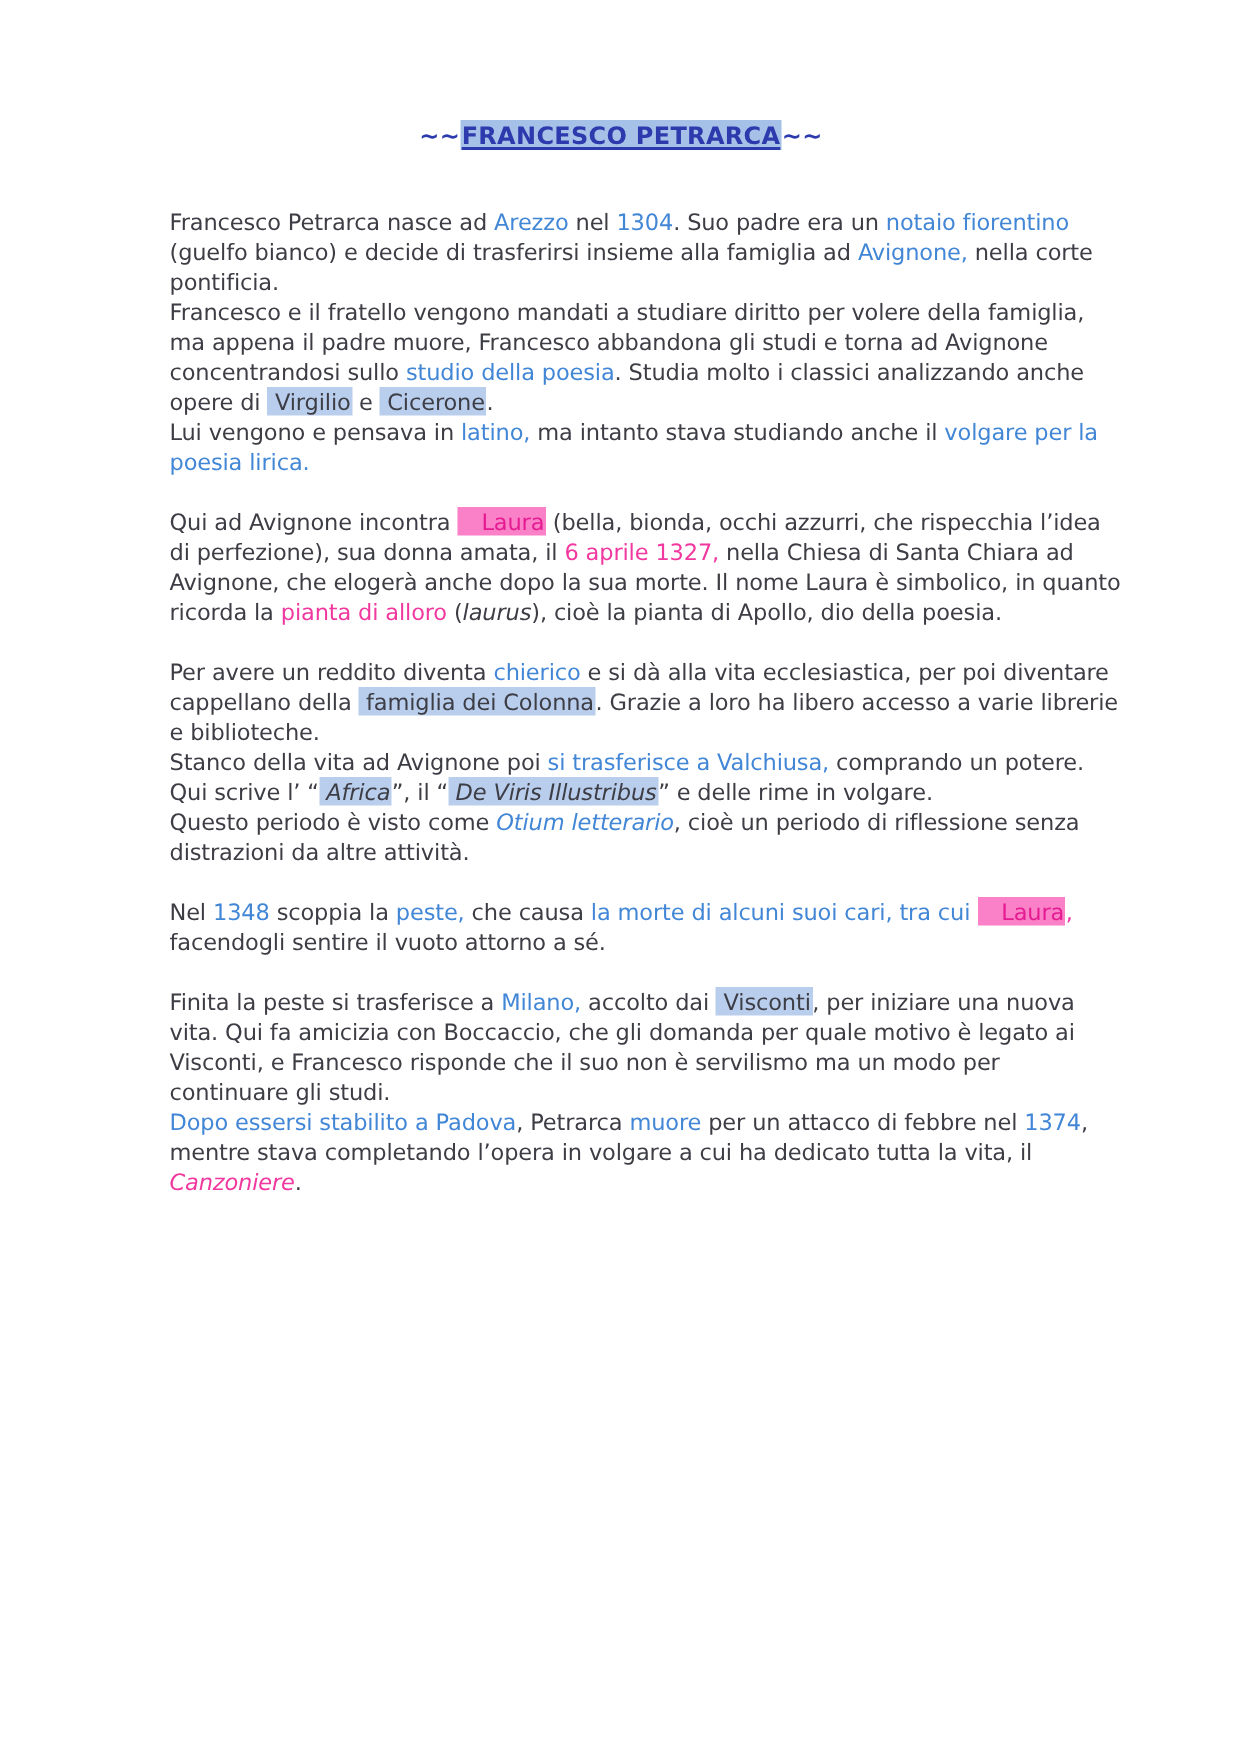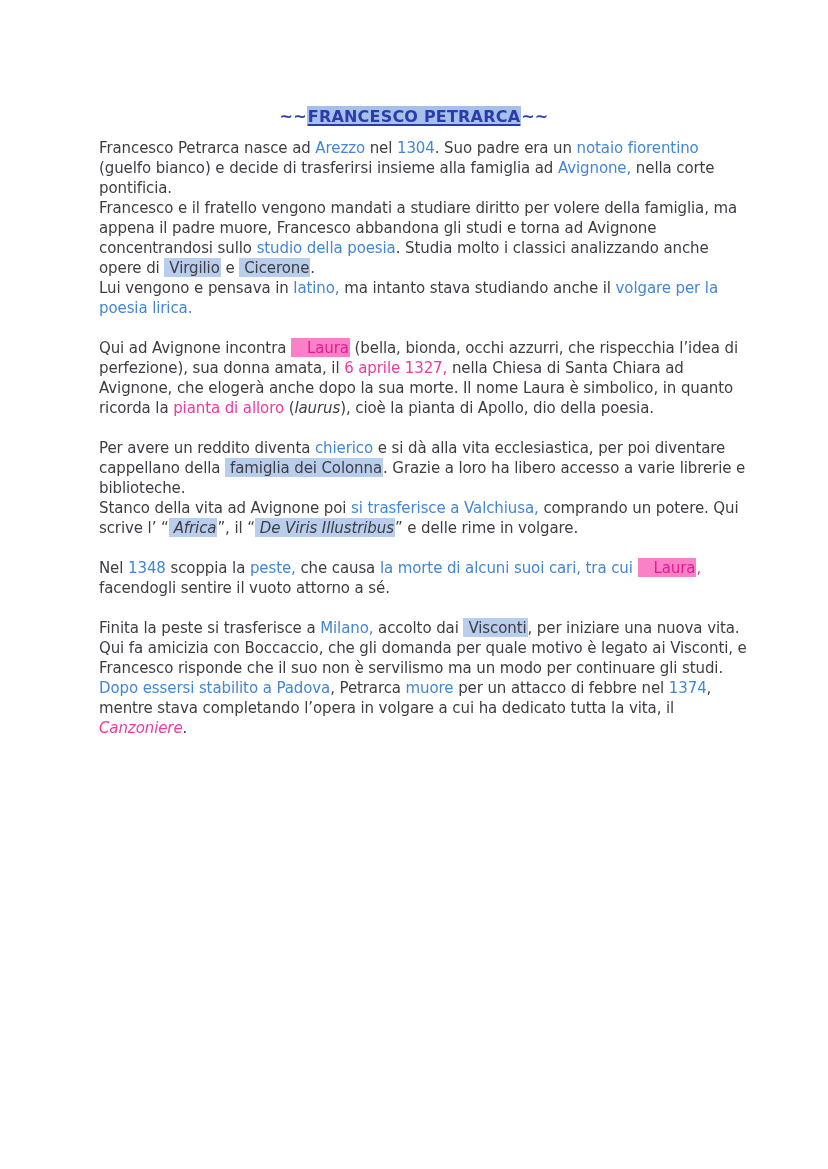--- a/index.html
+++ b/index.html
@@ -11,21 +11,21 @@
     position: relative;
     width: 828px;
     height: 1169px;
     background: #ffffff;
     overflow: hidden;
     font-family: "DejaVu Sans", "Liberation Sans", sans-serif;
     color: var(--body-text, #3d3d45);
   }
   .doc-title {
     position: absolute;
-    top: 107px;
+    top: 81px;
     left: 0;
     width: 828px;
     text-align: center;
     font-size: 16px;
     font-weight: bold;
     letter-spacing: 0.2px;
     color: var(--title-text, #2c3aad);
     white-space: pre;
   }
   .doc-title .tilde {
@@ -43,21 +43,21 @@
   .content {
     position: absolute;
     left: 99px;
     top: 138px;
     width: 650px;
     font-size: 15px;
     line-height: 20px;
     letter-spacing: -0.1px;
   }
   .paragraph { margin: 0 0 20px 0; }
-  .block { display: block; }
+  .block { display: block; margin-left: 14px; }
   .t-plain { color: var(--body-text, #3d3d45); }
   .t-blue { color: var(--blue-text, #4286d6); }
   .t-pink { color: var(--pink-text, #f0389f); }
   .t-italic { font-style: italic; }
   .t-hl-blue {
     background: var(--highlight-blue, #b9cdec);
     color: var(--body-text, #3d3d45);
     padding: 1px 1px 0 5px;
   }
   .t-hl-pink {
@@ -76,20 +76,21 @@
         <div class="block"><span class="t-plain">Francesco Petrarca nasce ad </span><span class="t-blue">Arezzo</span><span class="t-plain"> nel </span><span class="t-blue">1304</span><span class="t-plain">. Suo padre era un </span><span class="t-blue">notaio fiorentino</span><span class="t-plain"> (guelfo bianco) e decide di trasferirsi insieme alla famiglia ad </span><span class="t-blue">Avignone,</span><span class="t-plain"> nella corte pontificia.</span></div>
         <div class="block"><span class="t-plain">Francesco e il fratello vengono mandati a studiare diritto per volere della famiglia, ma appena il padre muore, Francesco abbandona gli studi e torna ad Avignone concentrandosi sullo </span><span class="t-blue">studio della poesia</span><span class="t-plain">. Studia molto i classici analizzando anche opere di </span><span class="t-hl-blue">Virgilio</span><span class="t-plain"> e </span><span class="t-hl-blue">Cicerone</span><span class="t-plain">.</span></div>
         <div class="block"><span class="t-plain">Lui vengono e pensava in </span><span class="t-blue">latino,</span><span class="t-plain"> ma intanto stava studiando anche il </span><span class="t-blue">volgare per la poesia lirica.</span></div>
       </div>
       <div class="paragraph">
         <div class="block"><span class="t-plain">Qui ad Avignone incontra </span><span class="t-hl-pink">Laura</span><span class="t-plain"> (bella, bionda, occhi azzurri, che rispecchia l’idea di perfezione), sua donna amata, il </span><span class="t-pink">6 aprile 1327,</span><span class="t-plain"> nella Chiesa di Santa Chiara ad Avignone, che elogerà anche dopo la sua morte. Il nome Laura è simbolico, in quanto ricorda la </span><span class="t-pink">pianta di alloro</span><span class="t-plain"> (</span><span class="t-plain t-italic">laurus</span><span class="t-plain">), cioè la pianta di Apollo, dio della poesia.</span></div>
       </div>
       <div class="paragraph">
         <div class="block"><span class="t-plain">Per avere un reddito diventa </span><span class="t-blue">chierico</span><span class="t-plain"> e si dà alla vita ecclesiastica, per poi diventare cappellano della </span><span class="t-hl-blue">famiglia dei Colonna</span><span class="t-plain">. Grazie a loro ha libero accesso a varie librerie e biblioteche.</span></div>
         <div class="block"><span class="t-plain">Stanco della vita ad Avignone poi </span><span class="t-blue">si trasferisce a Valchiusa,</span><span class="t-plain"> comprando un potere. Qui scrive l’ “</span><span class="t-hl-blue t-italic">Africa</span><span class="t-plain">”, il “</span><span class="t-hl-blue t-italic">De Viris Illustribus</span><span class="t-plain">” e delle rime in volgare.</span></div>
+        <div class="block"><span class="t-plain">Questo periodo è visto come </span><span class="t-blue t-italic">Otium letterario</span><span class="t-plain">, cioè un periodo di riflessione senza distrazioni da altre attività.</span></div>
       </div>
       <div class="paragraph">
         <div class="block"><span class="t-plain">Nel </span><span class="t-blue">1348</span><span class="t-plain"> scoppia la </span><span class="t-blue">peste,</span><span class="t-plain"> che causa </span><span class="t-blue">la morte di alcuni suoi cari, tra cui </span><span class="t-hl-pink">Laura</span><span class="t-pink">,</span><span class="t-plain"> facendogli sentire il vuoto attorno a sé.</span></div>
       </div>
       <div class="paragraph">
         <div class="block"><span class="t-plain">Finita la peste si trasferisce a </span><span class="t-blue">Milano,</span><span class="t-plain"> accolto dai </span><span class="t-hl-blue">Visconti</span><span class="t-plain">, per iniziare una nuova vita. Qui fa amicizia con Boccaccio, che gli domanda per quale motivo è legato ai Visconti, e Francesco risponde che il suo non è servilismo ma un modo per continuare gli studi.</span></div>
         <div class="block"><span class="t-blue">Dopo essersi stabilito a Padova</span><span class="t-plain">, Petrarca </span><span class="t-blue">muore</span><span class="t-plain"> per un attacco di febbre nel </span><span class="t-blue">1374</span><span class="t-plain">, mentre stava completando l’opera in volgare a cui ha dedicato tutta la vita, il </span><span class="t-pink t-italic">Canzoniere</span><span class="t-plain">.</span></div>
       </div>
     </div>
 </div>

